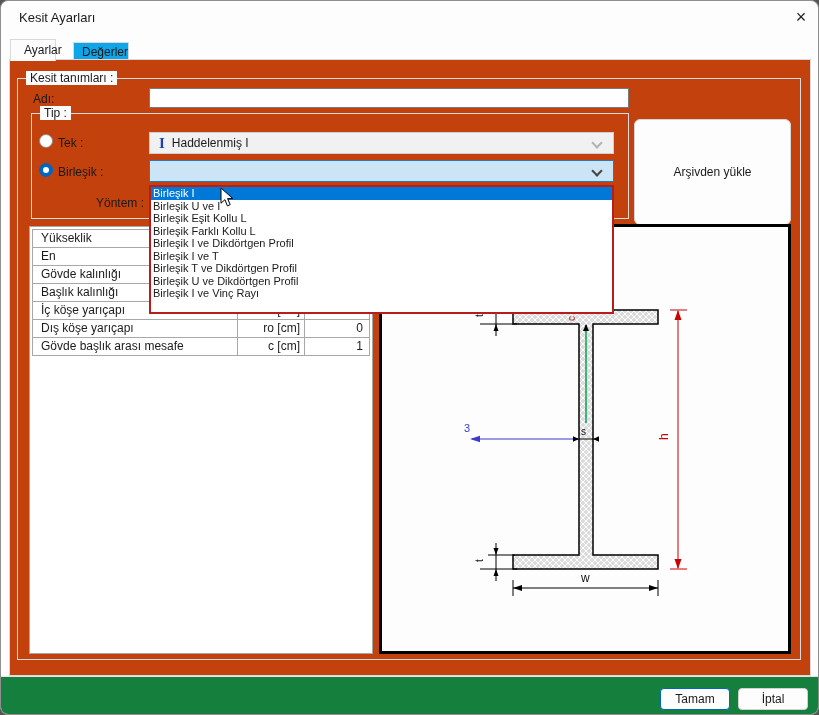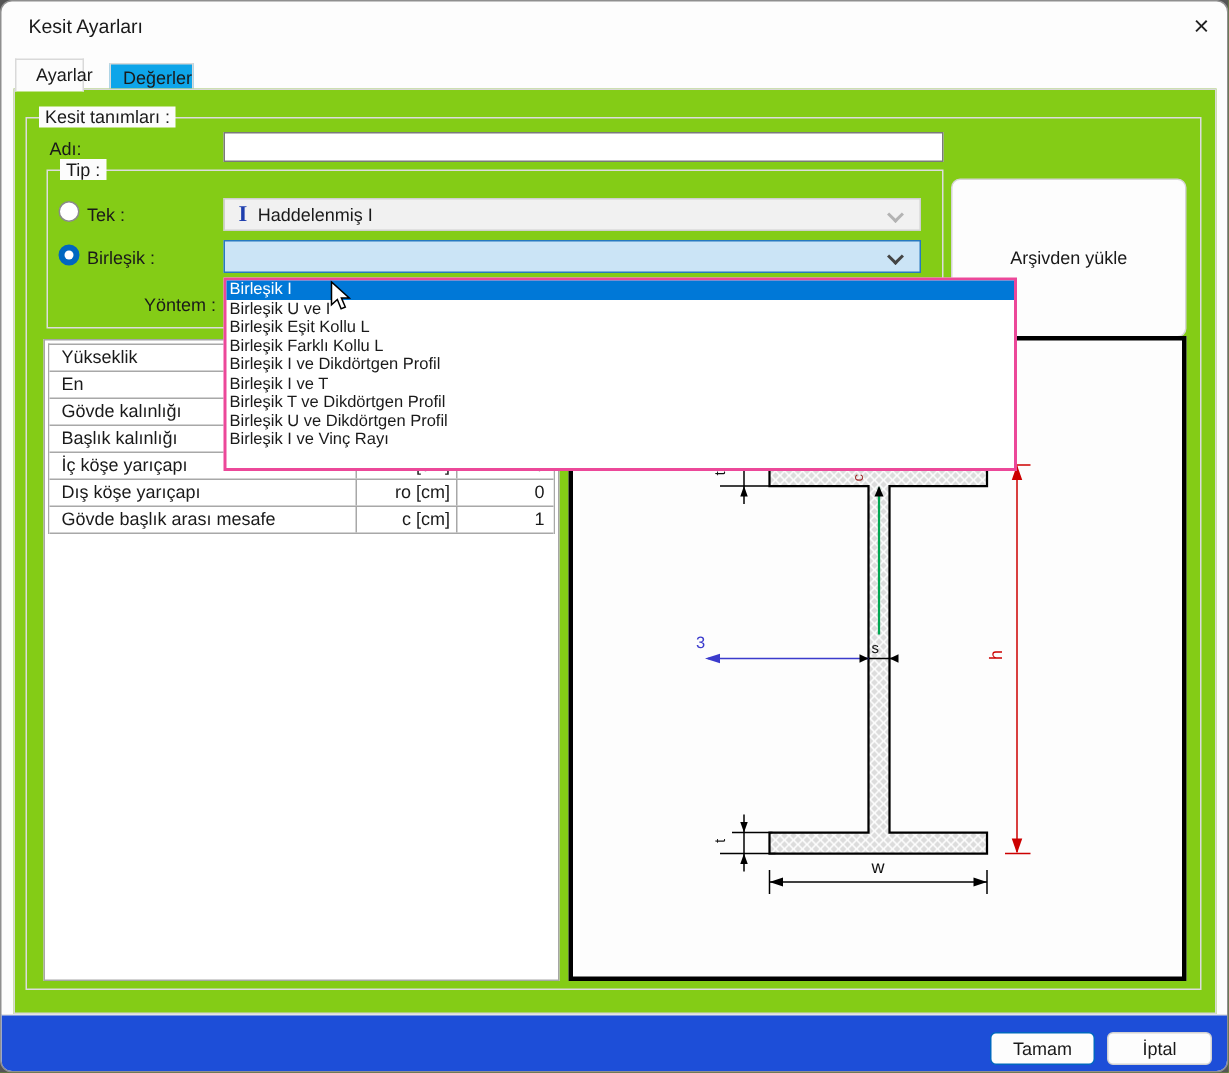--- a/index.html
+++ b/index.html
@@ -16,21 +16,21 @@
   .close { left:787px; top:4px; width:26px; height:24px; display:flex; align-items:center;
            justify-content:center; font-size:18px; color:#222; cursor:default; }
 
   
   .tab { text-align:center; border:1px solid #d9d9d9; border-bottom:none; }
   .tab.active { left:9px; top:38px; width:46px; height:22px; line-height:21px;
                 background:#fcfcfc; z-index:3;padding-left:13px; }
   .tab.inactive { left:72px; top:41px; width:56px; height:19px; line-height:18px;
                   background:#0ea5e9; z-index:1;text-align:right; }
 
-  .tabpage { left:8px; top:58px; width:802px; height:617px; background:#84cc16;
+  .tabpage { left:8px; top:58px; width:802px; height:617px; background:#c2410c;
              border:1px solid #d9d9d9; z-index:2; }
 
   .group { border:1px solid #dcdcdc; }
   .legend { position:absolute; top:-8px; left:8px; background:#fcfcfc; padding:0 4px;
             white-space:nowrap; }
 
   .group-outer { left:7px; top:18px; width:784px; height:582px; }
   .adi-label { left:15px; top:13px; }
   .adi-input { left:131px; top:9px; width:480px; height:20px; border:1px solid #7a7a7a;
                background:#fff; font:inherit; padding:0 4px; }
@@ -69,29 +69,29 @@
   .grow .c2 { width:67px; border-left:1px solid #a8a8a8; text-align:right;
               padding-right:4px; line-height:17px; }
   .grow .c3 { width:65px; border-left:1px solid #a8a8a8; text-align:right;
               padding-right:6px; line-height:17px; }
 
   
   .drawing { left:361px; top:145px; width:412px; height:430px; background:#fdfdfd;
              border:3px solid #000; }
 
   
-  .dd-box { left:148px; top:184px; width:529px; height:129px; background:#fff;
-            border:2px solid #ec4899; z-index:40; }
+  .dd-box { left:148px; top:184px; width:465px; height:129px; background:#fff;
+            border:2px solid #b91c1c; z-index:40; }
   .dd-item { height:12.5px; line-height:12.5px; font-size:11px; padding-left:2px;
              white-space:nowrap; }
   .dd-item.sel { background:#0078d7; color:#fff; }
   .cursor { left:219px; top:186px; z-index:50; }
 
   
-  .footer { left:0; top:675px; width:819px; height:40px; background:#1d4ed8;
+  .footer { left:0; top:675px; width:819px; height:40px; background:#15803d;
             border-top:1px solid #e4e4e4; }
   .btn { position:absolute; top:11px; width:70px; height:22px; border-radius:4px;
          background:#fdfdfd; font:inherit; color:#1a1a1a; }
   .btn-ok { left:659px; border:1px solid #0067c0; }
   .btn-cancel { left:737px; border:1px solid #d2d2d2; }
 </style>
 </head>
 <body>
 
 <div class="dialog">

